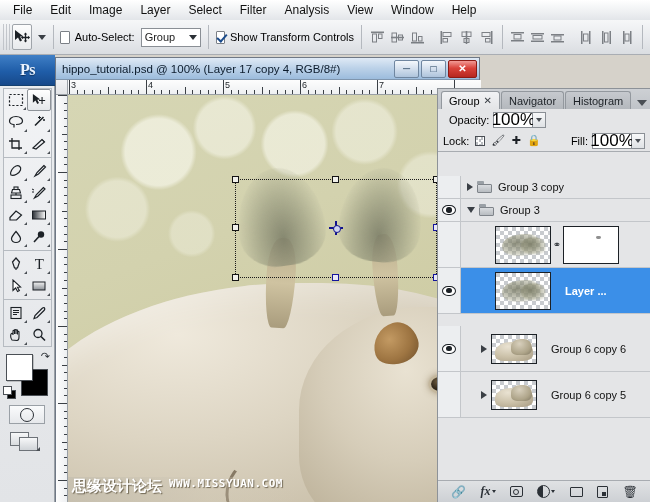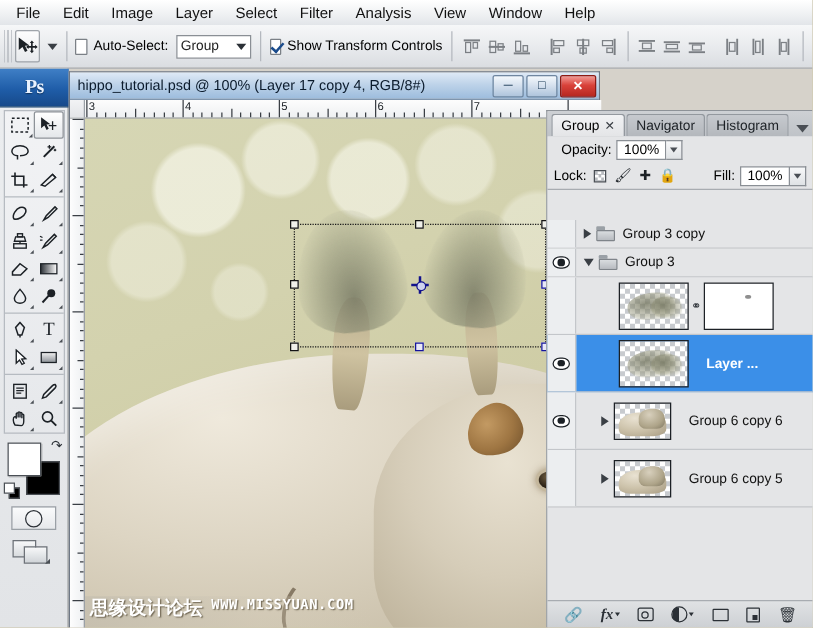--- a/index.html
+++ b/index.html
@@ -280,21 +280,21 @@
     background:#e4e5e7;
   }
   #blend-select{
     width:110px;height:17px;background:#fff;border:1px solid #8a8f95;
     display:flex;align-items:center;padding:0 3px;box-sizing:border-box;font-size:11px;
   }
   #blend-select .cap{flex:1;}
   .lbl{font-size:11px;margin:0 4px 0 6px;white-space:nowrap;}
   .numbox{
     width:40px;height:16px;background:#fff;border:1px solid #8a8f95;
-    display:flex;align-items:center;justify-content:center;font-size:11px;box-sizing:border-box;
+    display:flex;align-items:center;justify-content:center;font-size:17px;box-sizing:border-box;
   }
   .spin{
     width:13px;height:16px;border:1px solid #8a8f95;border-left:none;box-sizing:border-box;
     background:linear-gradient(#f7f8f9,#dfe2e5);display:flex;align-items:center;justify-content:center;
   }
   .spin .t{width:0;height:0;border-left:3px solid transparent;border-right:3px solid transparent;border-top:4px solid #4a4f55;}
   .lockicon{width:14px;height:14px;margin-right:4px;display:flex;align-items:center;justify-content:center;font-size:11px;color:#1c2126;}
   .lock-trans{width:10px;height:10px;
     background:
       conic-gradient(#ffffff 0 25%, #b9bcc0 0 50%, #ffffff 0 75%, #b9bcc0 0);
@@ -993,21 +993,21 @@
             </span>
           </div>
           <div style="display: flex; align-items: center; flex: 1 1 0%; height: 100%; padding-left: 34px; overflow: hidden;">
             <span class="thumb" style="margin-right: 8px;">
               <span class="th-wing"></span>
               <span class="th-wing b"></span>
             </span>
             <span class="lname" style="margin-left: 6px;">Layer ...</span>
           </div>
         </div>
-        <div class="lrow" style="height: 46px;">
+        <div class="lrow" style="height: 46px; margin-top: 12px;">
           <div class="eyecol">
             <span class="eye">
               <span class="outer"></span>
               <span class="pupil"></span>
             </span>
           </div>
           <div style="display: flex; align-items: center; flex: 1 1 0%; height: 100%; padding-left: 20px; overflow: hidden;">
             <span class="discl closed"></span>
             <span class="thumb small" style="margin-right: 8px;">
               <span class="th-hippo"></span>

